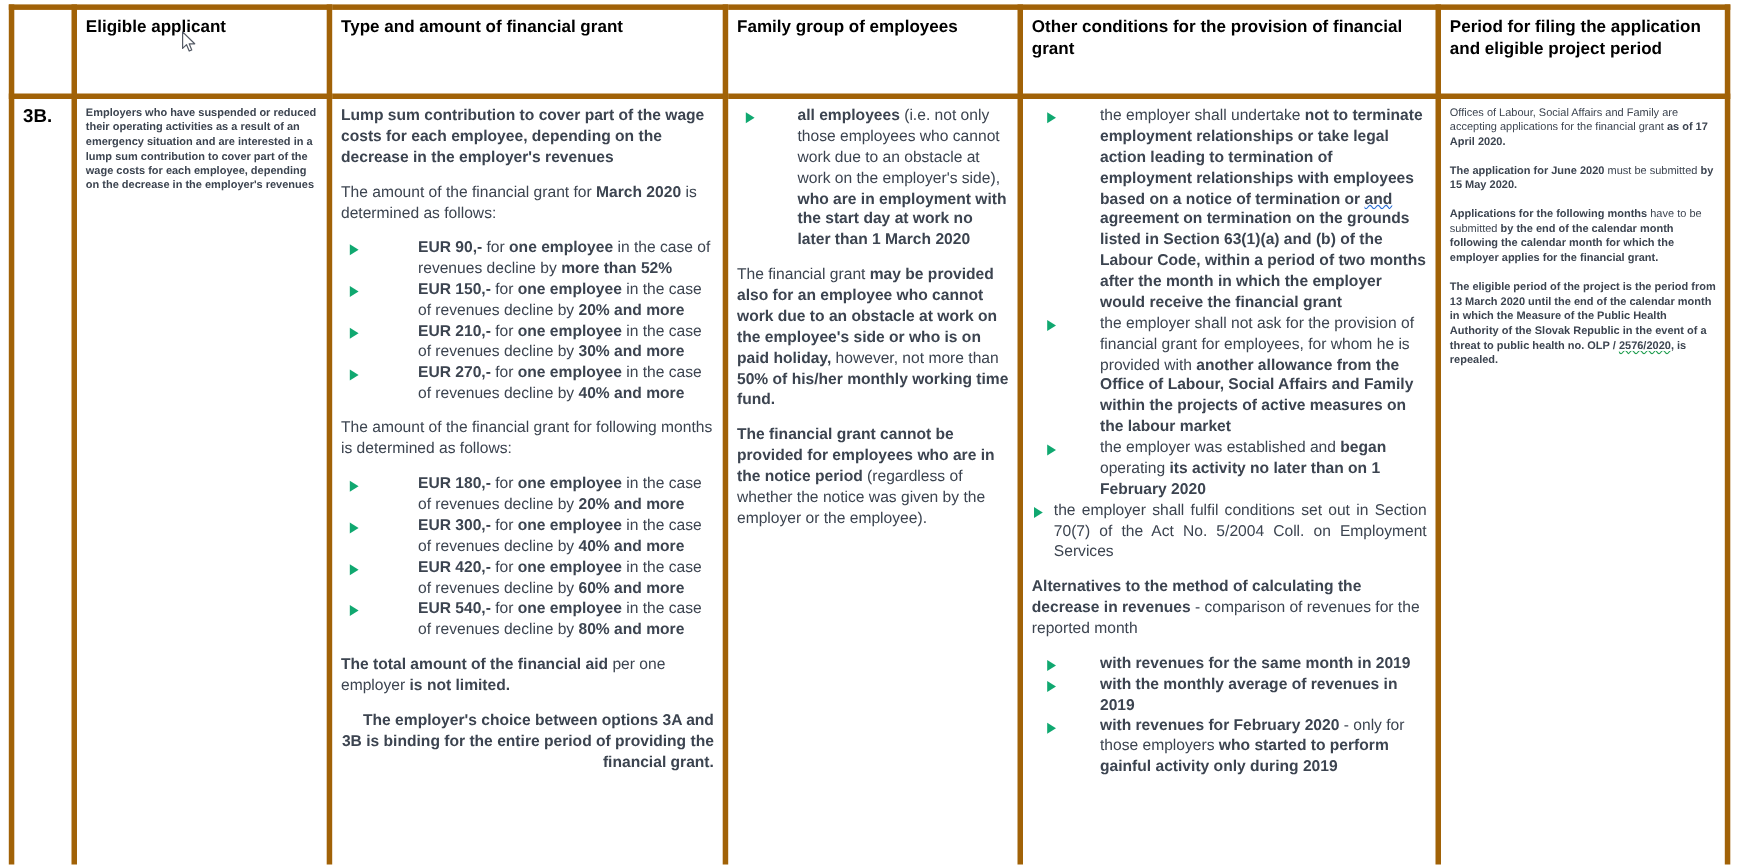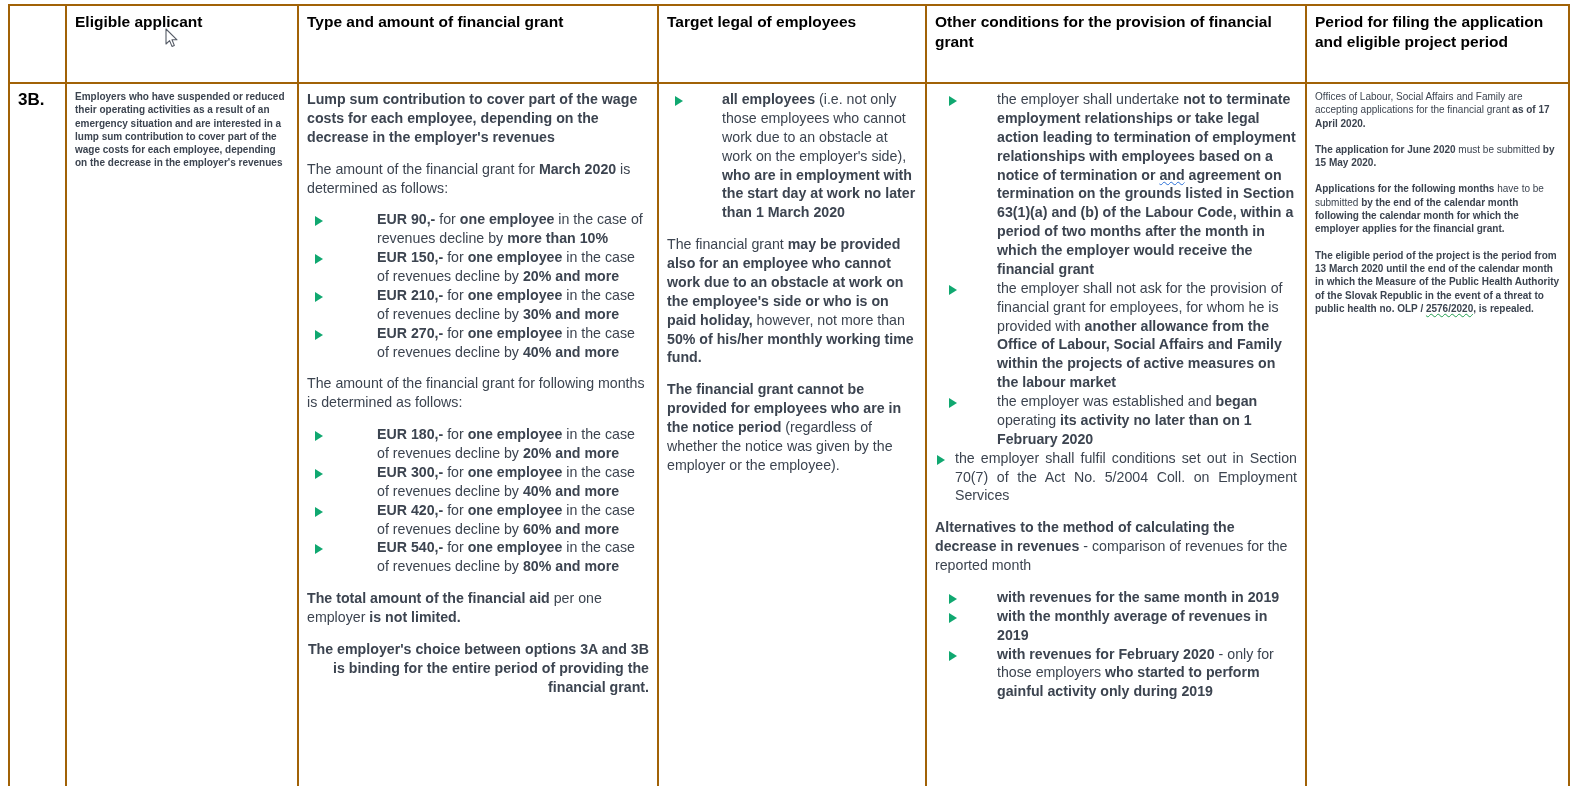--- a/index.html
+++ b/index.html
@@ -17,21 +17,21 @@
   }
 
   .doc-table {
     border-collapse: collapse;
     table-layout: fixed;
     width: 1560px;
     margin-left: 8px;
     margin-top: 4px;
   }
   .doc-table td, .doc-table th {
-    border: 2px solid #a16207;
+    border: 5px solid #a16207;
     vertical-align: top;
     padding: 6px 8px 8px 8px;
     text-align: left;
   }
 
   .col-no      { width: 57px; }
   .col-elig    { width: 232px; }
   .col-type    { width: 360px; }
   .col-target  { width: 268px; }
   .col-other   { width: 380px; }
@@ -139,21 +139,21 @@
       <col class="col-type">
     <col class="col-target">
       <col class="col-other">
       <col class="col-period">
   </colgroup>
   <thead>
     <tr>
       <th class="hdr-cell"></th>
       <th class="hdr-cell">Eligible applicant</th>
       <th class="hdr-cell">Type and amount of financial grant</th>
-      <th class="hdr-cell">Target legal of employees</th>
+      <th class="hdr-cell">Family group of employees</th>
       <th class="hdr-cell">Other conditions for the provision of financial grant</th>
       <th class="hdr-cell">Period for filing the application and eligible project period</th>
     </tr>
   </thead>
   <tbody>
     <tr>
 
       <td class="row-label">3B.</td>
 
       <td class="body-cell bigger">
@@ -161,21 +161,21 @@
       </td>
 
       <td class="body-cell">
         <p style="font-weight:bold;">Lump sum contribution to cover part of the wage costs for each employee, depending on the decrease in the employer's revenues</p>
 
         <p>
           <span>The amount of the financial grant for </span><b>March 2020</b><span> is determined as follows:</span>
         </p>
 
         <ul class="bl" id="march-items">
-            <li><b>EUR 90,-</b><span> for </span><b>one employee</b><span> in the case of revenues decline by </span><b>more than 10%</b></li>
+            <li><b>EUR 90,-</b><span> for </span><b>one employee</b><span> in the case of revenues decline by </span><b>more than 52%</b></li>
             <li><b>EUR 150,-</b><span> for </span><b>one employee</b><span> in the case of revenues decline by </span><b>20% and more</b></li>
             <li><b>EUR 210,-</b><span> for </span><b>one employee</b><span> in the case of revenues decline by </span><b>30% and more</b></li>
             <li><b>EUR 270,-</b><span> for </span><b>one employee</b><span> in the case of revenues decline by </span><b>40% and more</b></li>
           </ul>
 
         <p>The amount of the financial grant for following months is determined as follows:</p>
 
         <ul class="bl" id="following-items">
             <li><b>EUR 180,-</b><span> for </span><b>one employee</b><span> in the case of revenues decline by </span><b>20% and more</b></li>
             <li><b>EUR 300,-</b><span> for </span><b>one employee</b><span> in the case of revenues decline by </span><b>40% and more</b></li>

